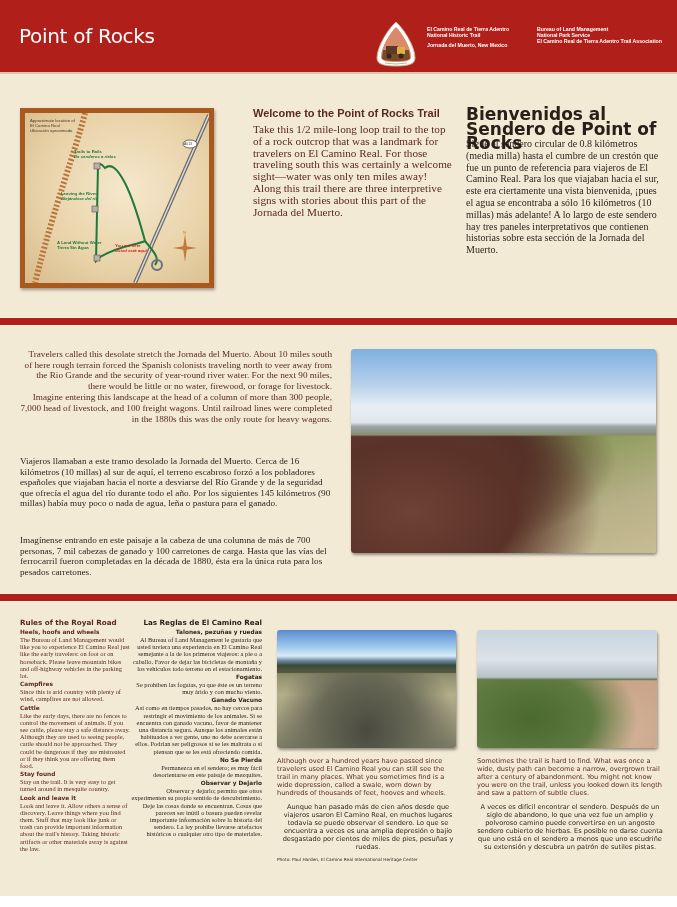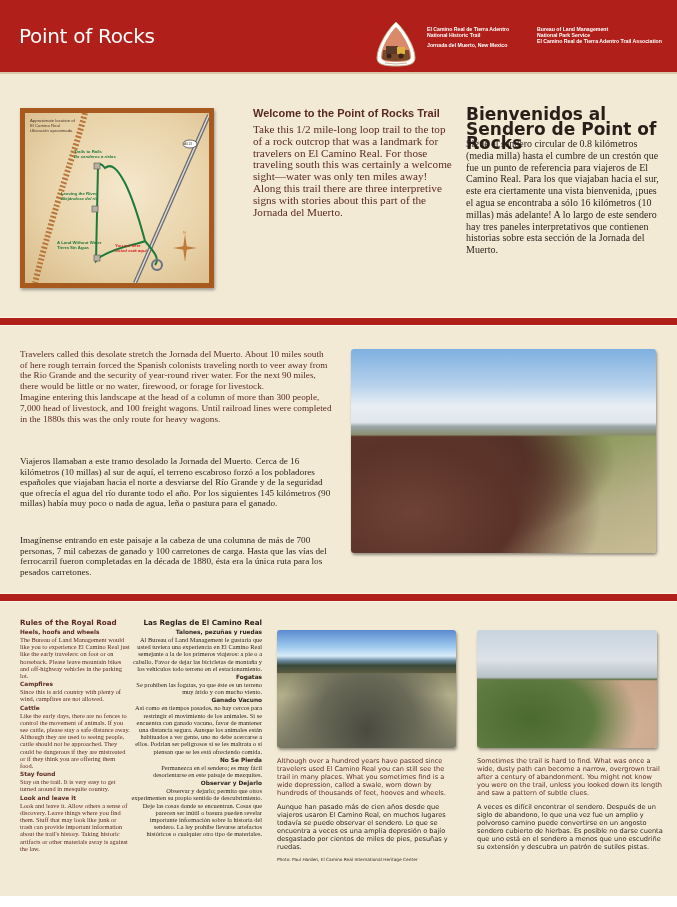--- a/index.html
+++ b/index.html
@@ -26,21 +26,21 @@
   .welcome-h { position: absolute; left: 253px; top: 107px; font-family: Liberation Sans, sans-serif; font-size: 11px; font-weight: bold; color: #5a2a22; }
   .welcome-p { position: absolute; left: 253px; top: 124px; width: 200px; font-size: 11.2px; line-height: 11.8px; color: #5a2a22; }
   .bienv-h { position: absolute; left: 466px; top: 107px; width: 200px; font-family: "DejaVu Sans", sans-serif; font-size: 17px; line-height: 14.5px; font-weight: bold; color: #2a1e18; }
   .bienv-p { position: absolute; left: 466px; top: 138px; width: 200px; font-size: 10px; line-height: 11.8px; color: #2a1e18; }
 
   .band { position: absolute; left: 0; width: 677px; height: 9px; background: #b01f1a; border-top: 1px solid #fbf5e5; border-bottom: 1px solid #fbf5e5; }
   .band1 { top: 317px; }
   .band2 { top: 593px; }
 
   
-  .mid-en { position: absolute; left: 20px; top: 349px; width: 312px; font-size: 9.2px; line-height: 10.6px; color: #5a2a22; }
+  .mid-en { position: absolute; left: 20px; top: 349px; width: 312px; font-size: 9.2px; line-height: 10.6px; color: #5a2a22; text-align: right; }
   .mid-en p + p { margin-top: 1px; }
   .mid-es { position: absolute; left: 20px; top: 456px; width: 312px; font-size: 9.2px; line-height: 10.6px; color: #2a1e18; }
   .mid-es p + p { margin-top: 26px; }
 
   .photo { position: absolute; border-radius: 3px; box-shadow: 1px 2px 3px rgba(0,0,0,0.4); overflow: hidden; }
   .photo-main { left: 351px; top: 349px; width: 305px; height: 204px;
     background:
       linear-gradient(180deg, #7eb0e0 0%, #b8d2ec 18%, #e8eef4 28%, #dfe6ec 36%, #9aa6a8 38%, #8a8e70 42%, transparent 43%),
       radial-gradient(ellipse at 20% 80%, #6e4236 0%, #5a3228 30%, transparent 55%),
       radial-gradient(ellipse at 15% 55%, #7a4a3c 0%, #4e2e26 35%, transparent 60%),
@@ -64,21 +64,21 @@
   .rules { position: absolute; top: 618px; width: 110px; }
   .rules-en { left: 20px; }
   .rules-es { left: 130px; width: 132px; }
   .rules h3 { font-family: "DejaVu Sans", sans-serif; font-size: 7.2px; font-weight: bold; color: #5a2a22; }
   .rules h4 { font-family: "DejaVu Sans", sans-serif; font-size: 5.8px; font-weight: bold; color: #5a2a22; margin-top: 2px; margin-bottom: 1px; }
   .rules p { font-size: 6.4px; line-height: 7.2px; color: #5a2a22; }
   .rules-es h3, .rules-es h4, .rules-es p { color: #2a1e18; text-align: right; }
 
   .cap { position: absolute; font-family: "DejaVu Sans", sans-serif; font-size: 6.6px; line-height: 8px; }
   .cap-en { color: #5a2a22; }
-  .cap-es { color: #2a1e18; }
+  .cap-es { color: #2a1e18; text-align: center; }
   .cap1-en { left: 277px; top: 757px; width: 182px; }
   .cap1-es { left: 277px; top: 803px; width: 182px; }
   .credit { position: absolute; left: 277px; top: 857px; font-family: "DejaVu Sans", sans-serif; font-size: 4.3px; color: #2a1e18; }
   .cap2-en { left: 477px; top: 757px; width: 186px; }
   .cap2-es { left: 477px; top: 803px; width: 186px; }
 
   .bottom-strip { position: absolute; left: 0; top: 896px; width: 677px; height: 11px; background: #ffffff; }
 </style>
 </head>
 <body>

